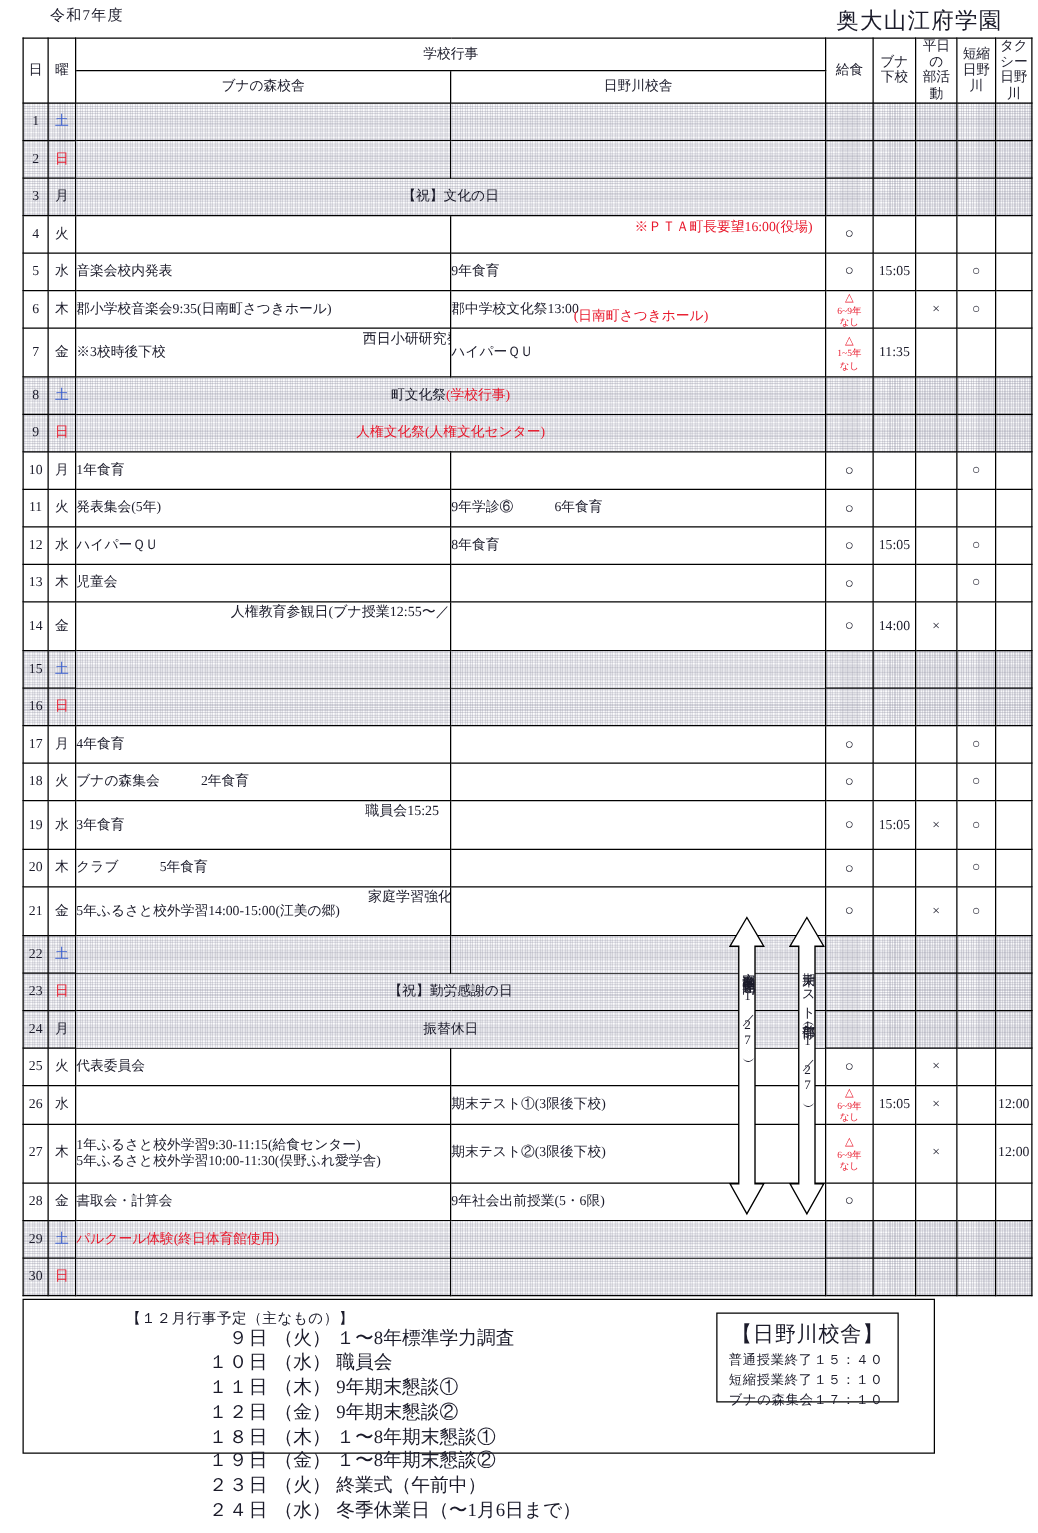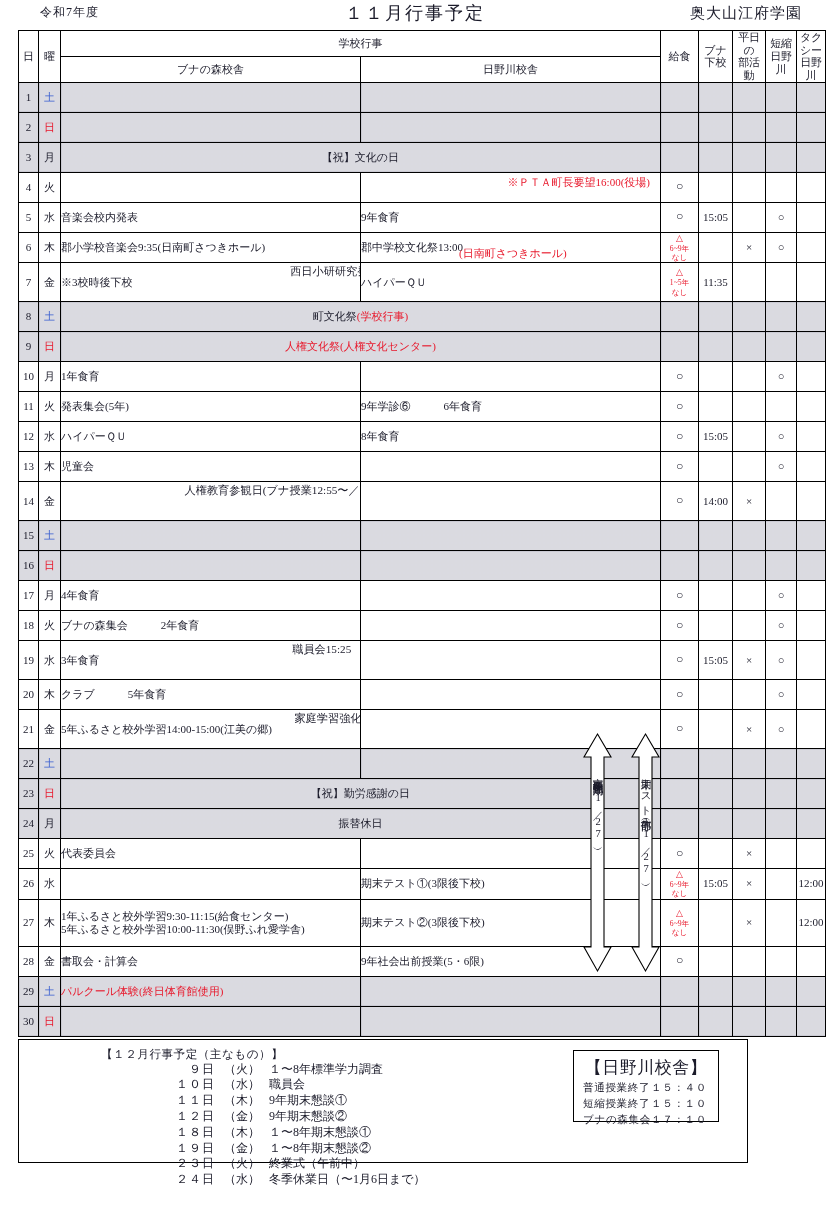--- a/index.html
+++ b/index.html
@@ -37,21 +37,21 @@
     top: 1px;
     text-align: center;
     font-size: 18px;
     letter-spacing: 2px;
     white-space: nowrap;
   }
   .topbar .school {
     position: absolute;
     right: 28px;
     top: 4px;
-    font-size: 15px;
+    font-size: 18px;
     letter-spacing: 1px;
     white-space: nowrap;
   }
 
   
   table.cal {
     border-collapse: collapse;
     table-layout: fixed;
     width: 798px;
     margin-left: 18px;
@@ -203,21 +203,21 @@
     left: 82px;
     top: 7px;
     font-size: 11.6px;
     letter-spacing: 0.5px;
     white-space: nowrap;
   }
   .dec-list {
     position: absolute;
     left: 148px;
     top: 22px;
-    font-size: 12px;
+    font-size: 15px;
     line-height: 1.32;
   }
   .dec-list .row { white-space: nowrap; }
   .dec-list .d  { display: inline-block; width: 48px; text-align: right; letter-spacing: 1px;}
   .dec-list .w  { display: inline-block; width: 54px; text-align: center; }
   .dec-list .t  { display: inline-block; }
 
   .hino-box {
     position: absolute;
     right: 28px;
@@ -241,21 +241,20 @@
     white-space: nowrap;
   }
   .hino-box .hb-row .lab { display: inline-block; width: 68px; }
   .hino-box .hb-row .val { display: inline-block; }
 </style>
 </head>
 <body>
 
 <div class="topbar">
   <div class="nendo">令和7年度</div>
-  <div class="maintitle">１１月行事予定</div>
   <div class="school">奥大山江府学園</div>
 </div>
 
 <table class="cal">
   <colgroup>
     <col class="c-day">
       <col class="c-dow">
       <col class="c-buna">
       <col class="c-hino">
     <col class="c-kyu">

